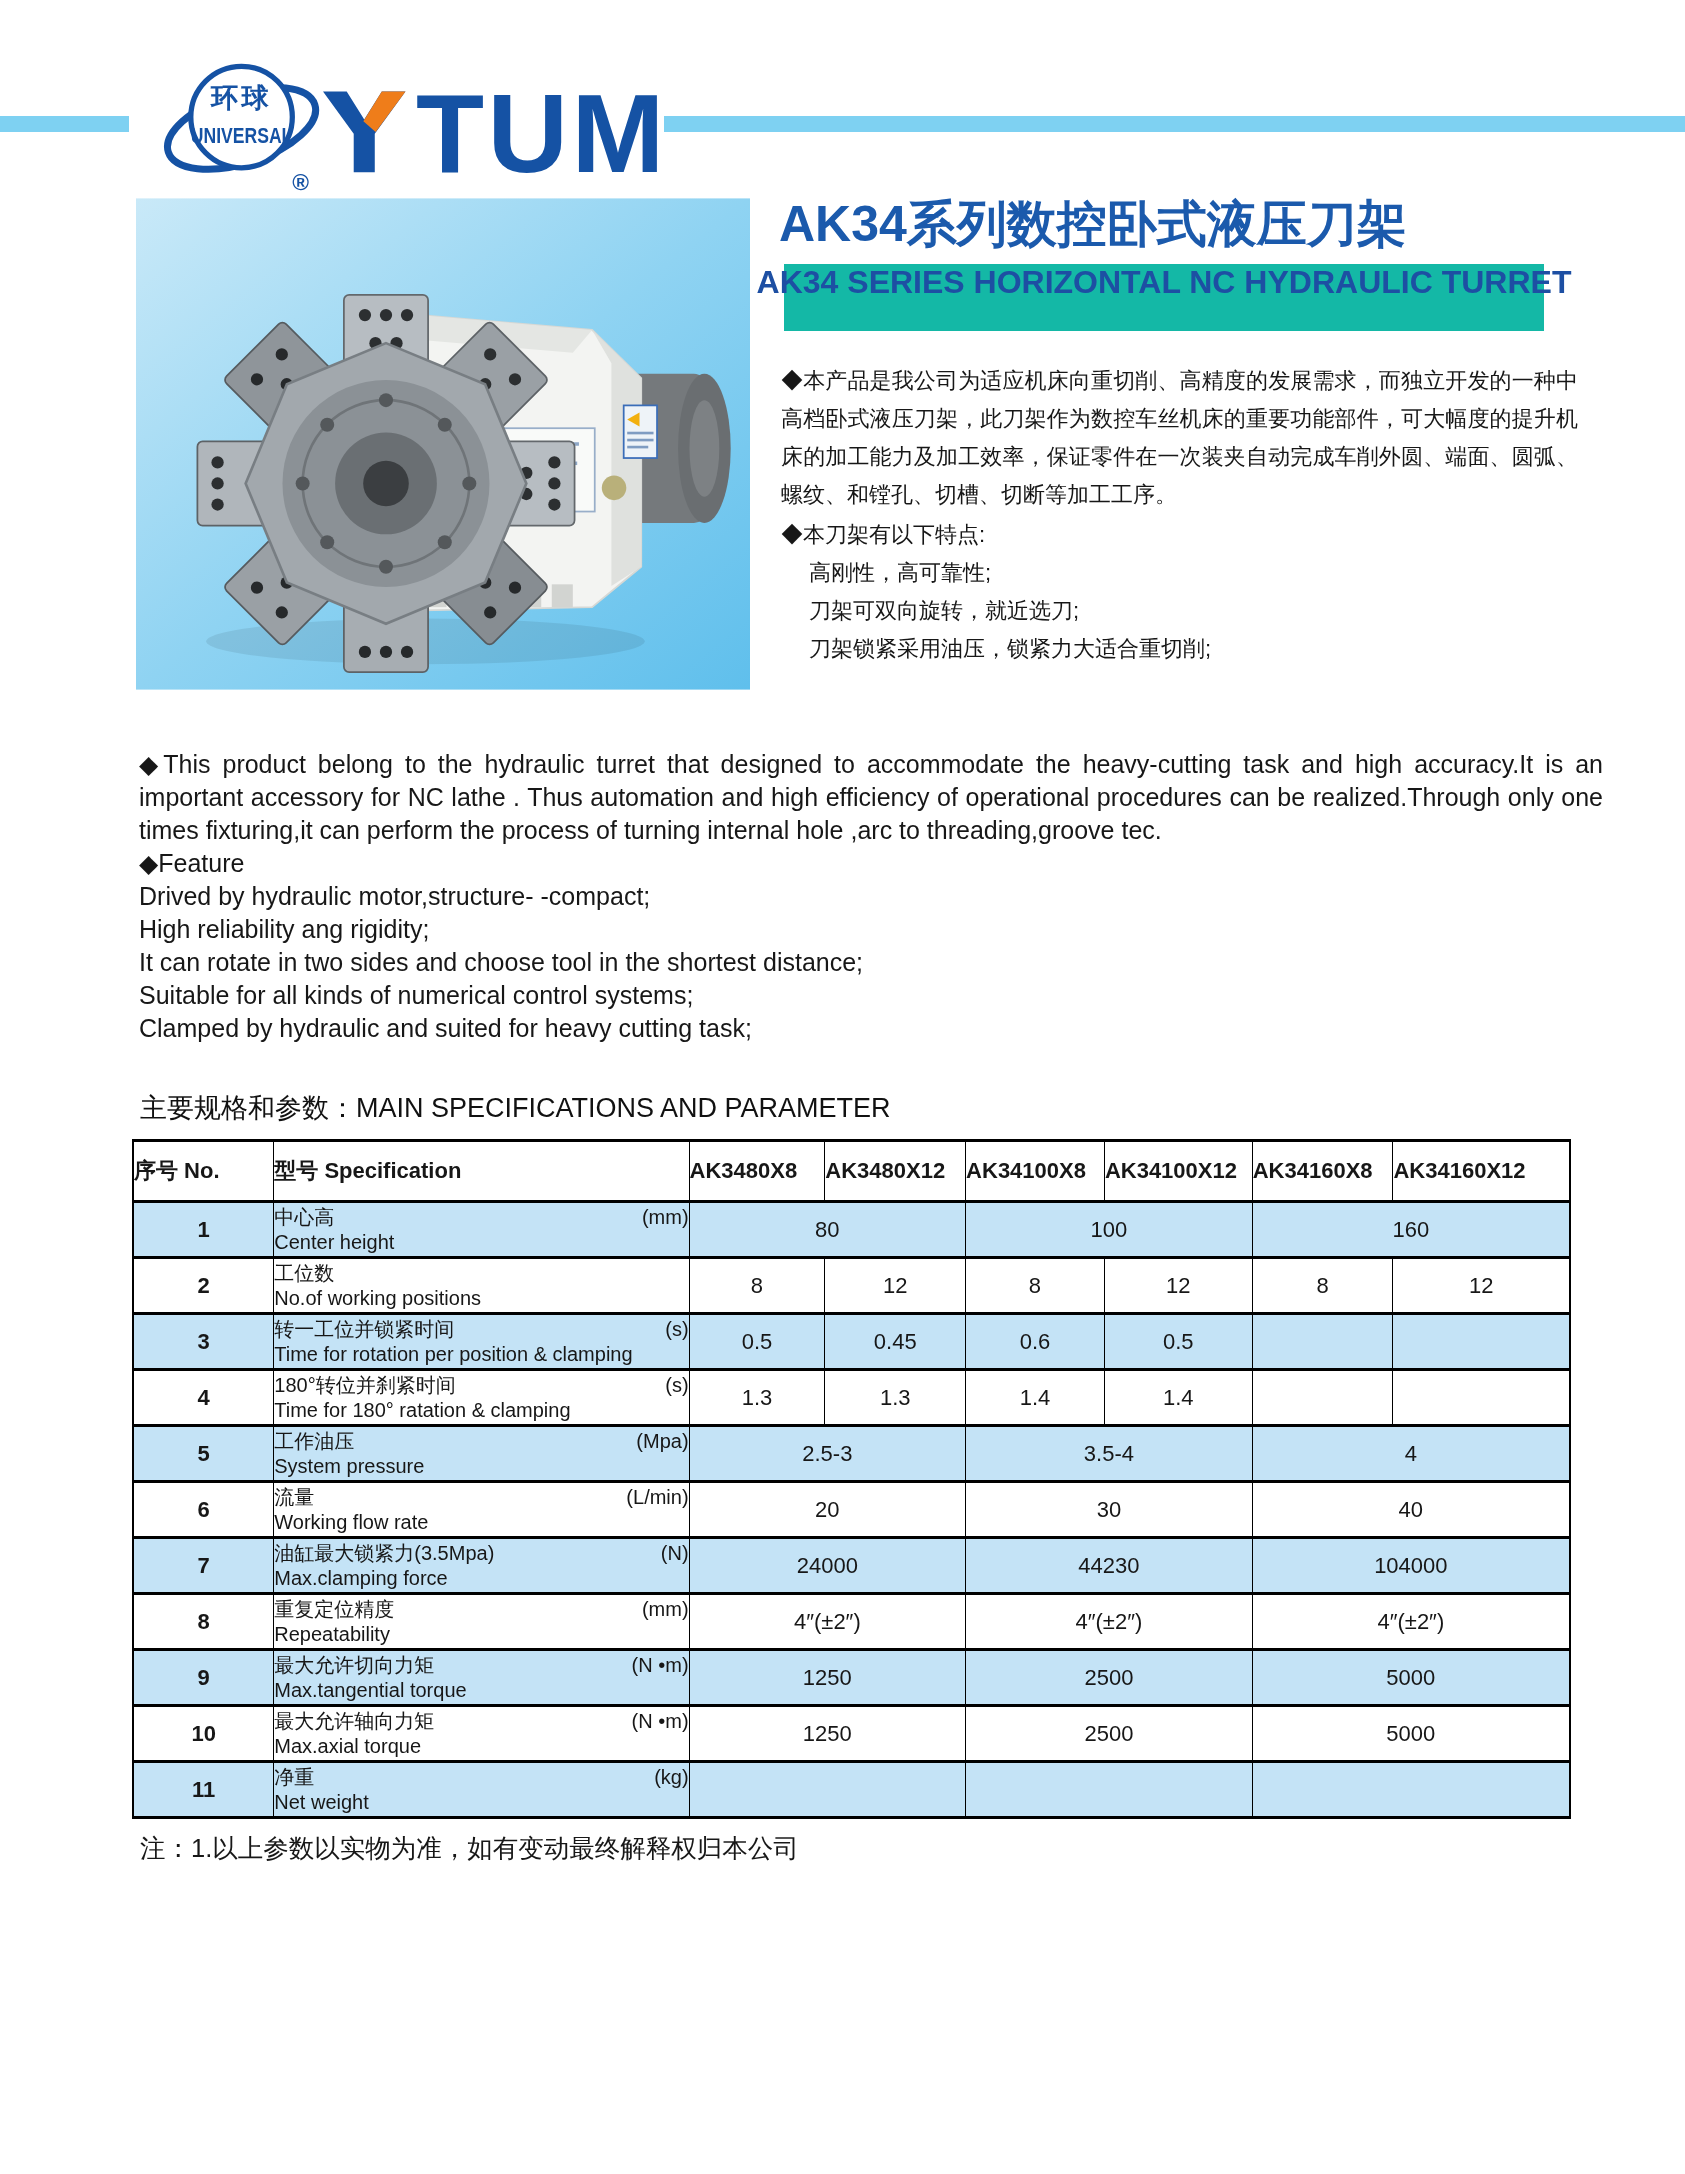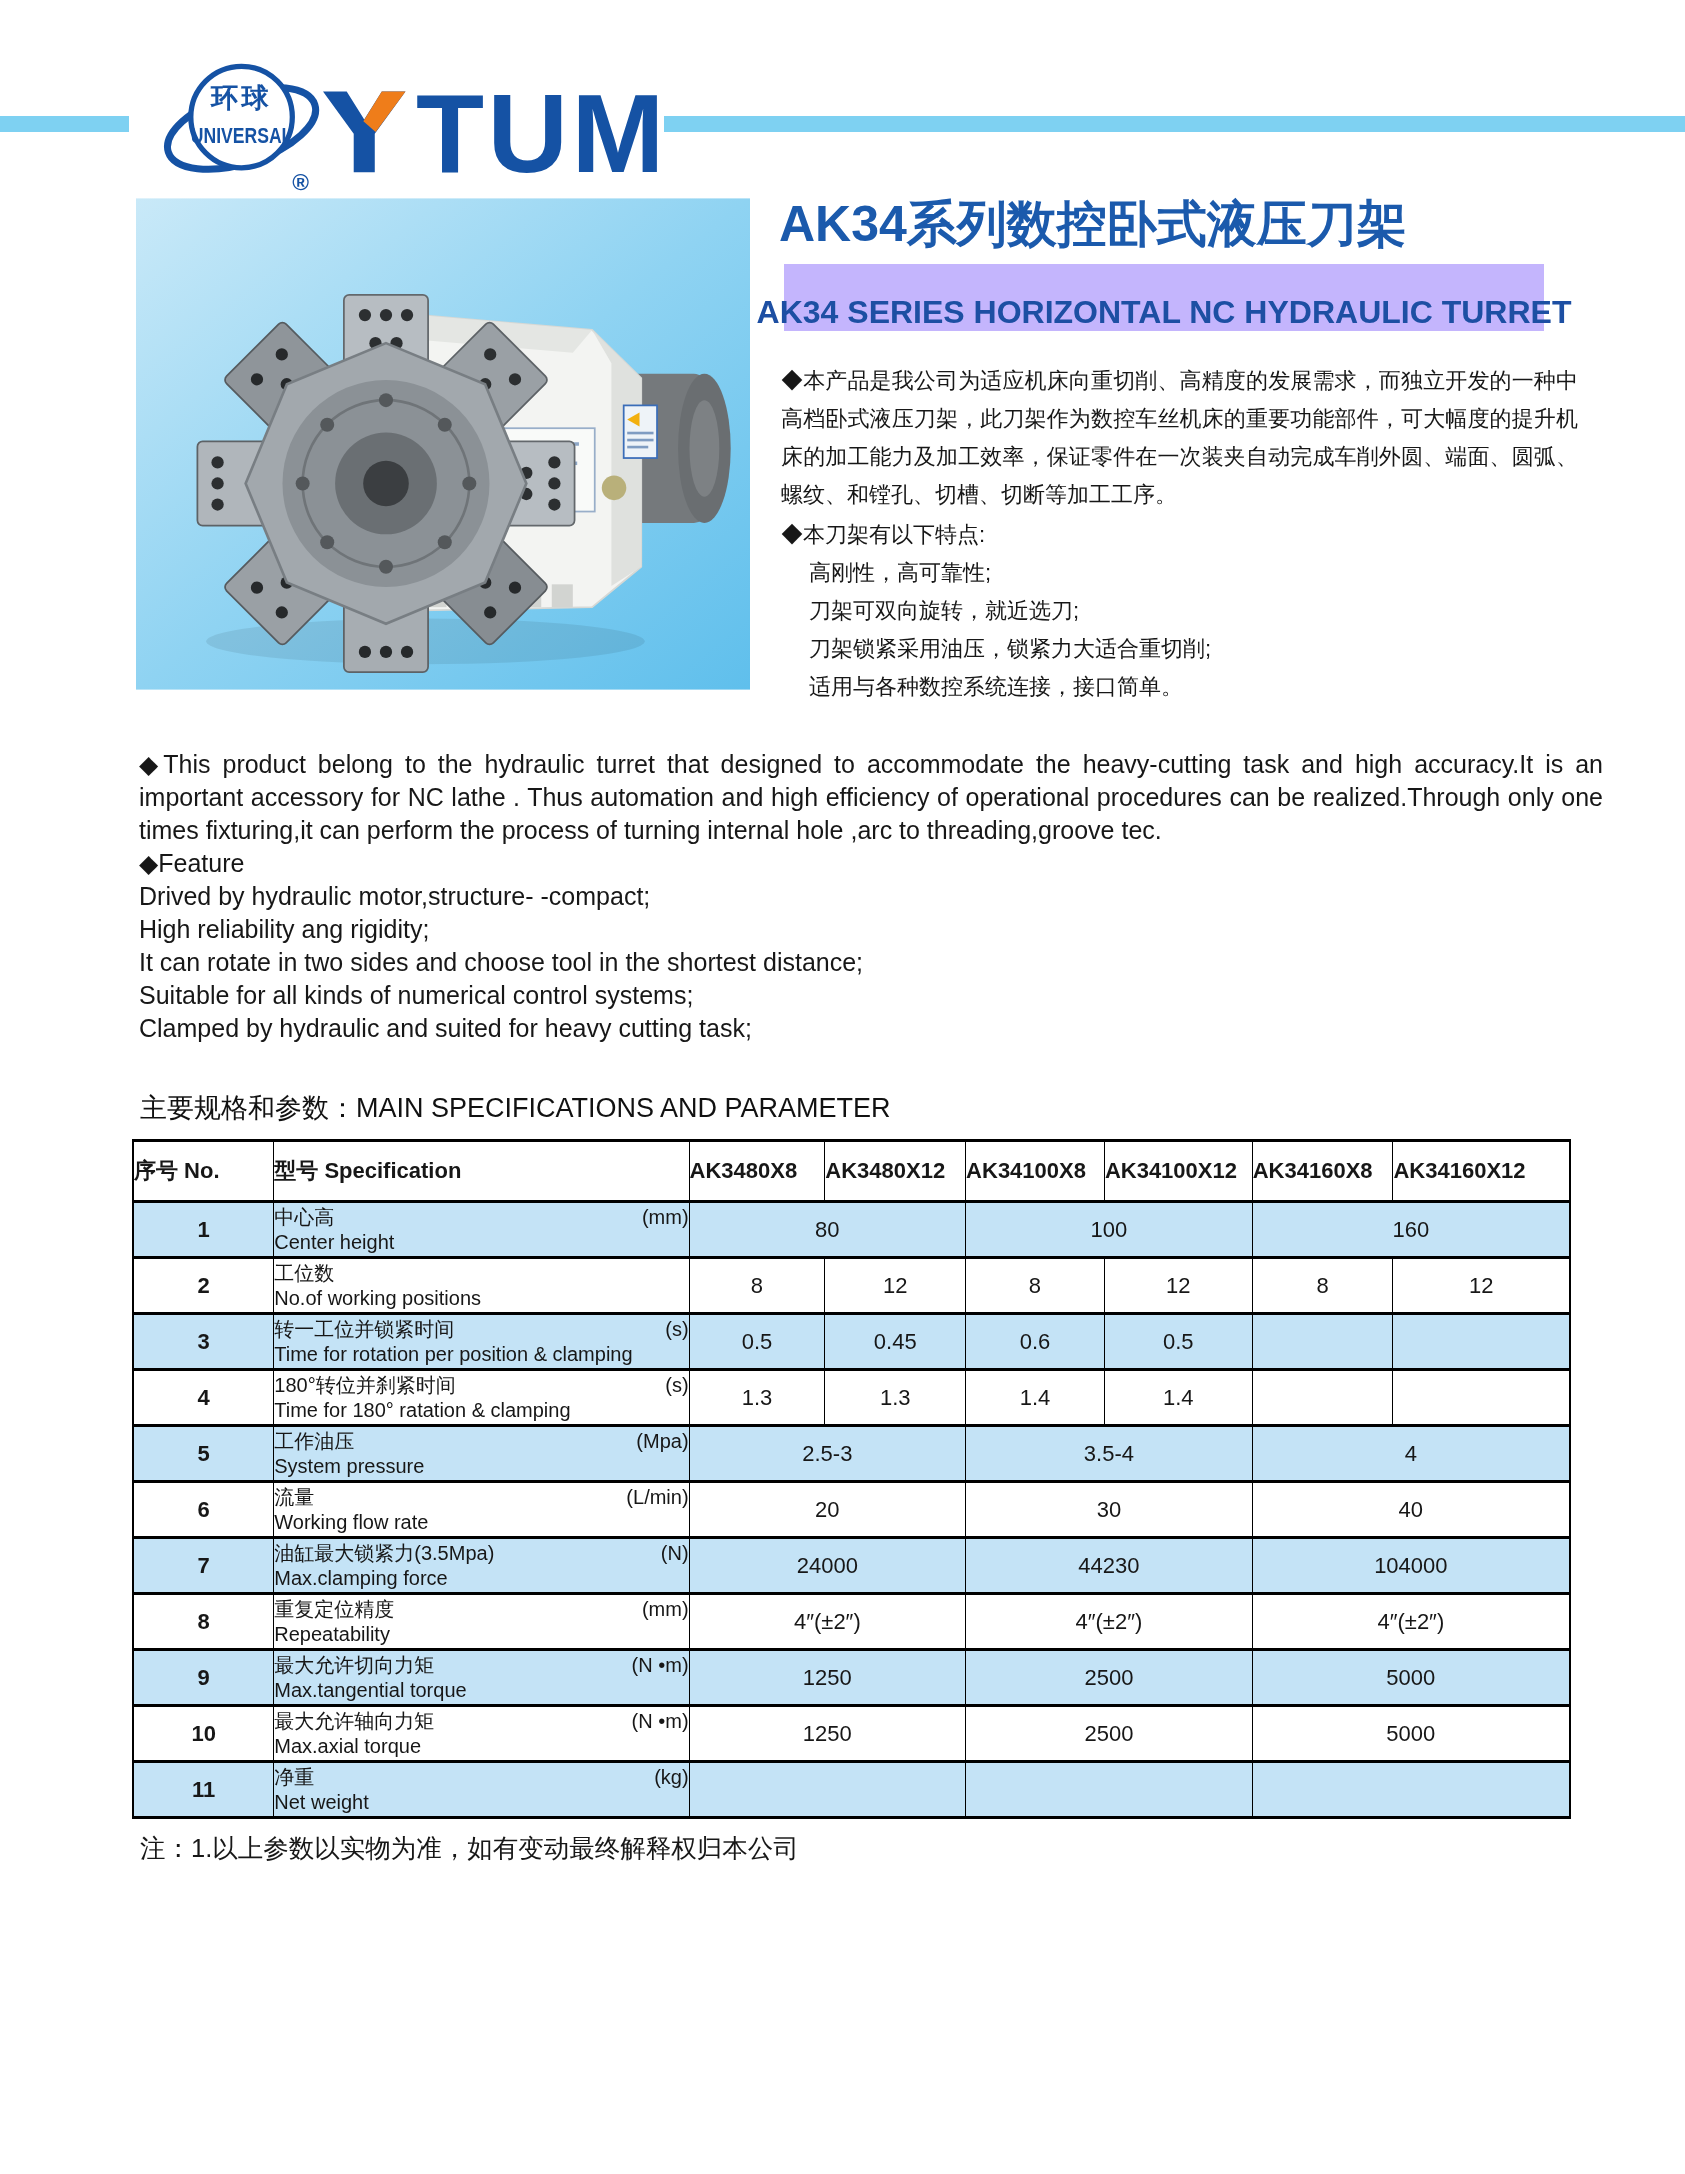--- a/index.html
+++ b/index.html
@@ -18,22 +18,22 @@
 
   
   .photo{left:136px;top:198px;width:614px;height:492px;}
 
   
   .prod-title{
     left:779px;top:191px;width:799px;
     font-size:50px;font-weight:bold;color:#1B5AAC;letter-spacing:0px;white-space:nowrap;
   }
   .banner{
-    left:784px;top:264px;width:760px;height:67px;background:#c4b5fd;
-    display:flex;align-items:flex-end;justify-content:center;
+    left:784px;top:264px;width:760px;height:67px;background:#14b8a6;
+    display:flex;align-items:flex-start;justify-content:center;
   }
   .banner-text{font-size:32px;font-weight:bold;color:#1D4FA3;white-space:nowrap;}
   .cn-block{left:781px;top:362px;width:797px;font-size:22px;line-height:38px;}
   .cn-desc{text-align:justify;margin:0;}
   .cn-feat-title{margin-top:1.8px;}
   .cn-feat{padding-left:28px;}
 
   
   .en-block{left:139px;top:748px;width:1464px;font-size:25px;line-height:33px;}
   .en-para{text-align:justify;margin:0;}
@@ -198,21 +198,20 @@
 <div class="abs banner">
   <span class="banner-text">AK34 SERIES HORIZONTAL NC HYDRAULIC TURRET</span>
 </div>
 
 <div class="abs cn-block">
   <p class="cn-desc">◆本产品是我公司为适应机床向重切削、高精度的发展需求，而独立开发的一种中高档卧式液压刀架，此刀架作为数控车丝机床的重要功能部件，可大幅度的提升机床的加工能力及加工效率，保证零件在一次装夹自动完成车削外圆、端面、圆弧、螺纹、和镗孔、切槽、切断等加工工序。</p>
   <div class="cn-feat-title">◆本刀架有以下特点:</div>
   <div class="cn-feat">高刚性，高可靠性;</div>
   <div class="cn-feat">刀架可双向旋转，就近选刀;</div>
   <div class="cn-feat">刀架锁紧采用油压，锁紧力大适合重切削;</div>
-  <div class="cn-feat">适用与各种数控系统连接，接口简单。</div>
 </div>
 
 <div class="abs en-block">
   <p class="en-para">◆This product belong to the hydraulic turret that designed to accommodate the heavy-cutting task and high accuracy.It is an important accessory for NC lathe . Thus automation and high efficiency of operational procedures can be realized.Through only one times fixturing,it can perform the process of turning internal hole ,arc to threading,groove tec.</p>
   <div>◆Feature</div>
   <div class="en-feat">Drived by hydraulic motor,structure- -compact;</div>
   <div class="en-feat">High reliability ang rigidity;</div>
   <div class="en-feat">It can rotate in two sides and choose tool in the shortest distance;</div>
   <div class="en-feat">Suitable for all kinds of numerical control systems;</div>
   <div class="en-feat">Clamped by hydraulic and suited for heavy cutting task;</div>

